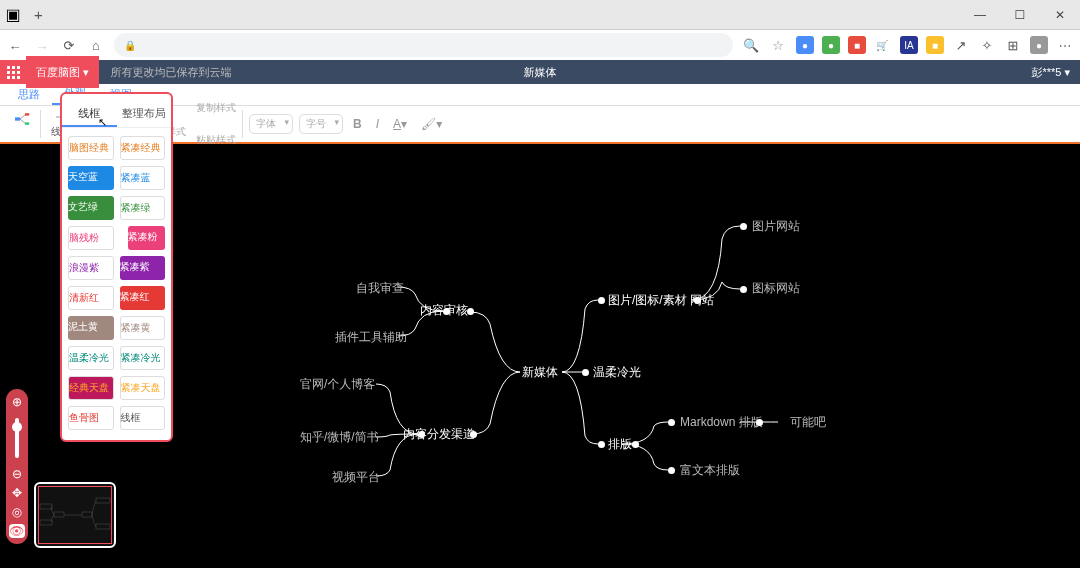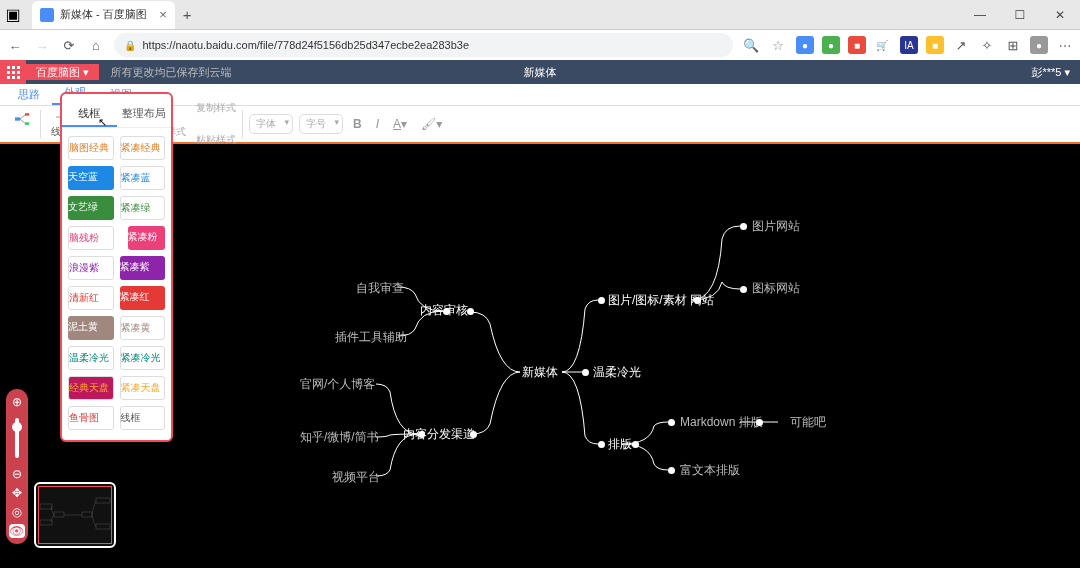--- a/index.html
+++ b/index.html
@@ -26,21 +26,21 @@
 .ext-ico.red { background: #e74c3c; }
 .ext-ico.dkblue { background: #283593; }
 .ext-ico.yellow { background: #fbc02d; }
 .ext-ico.gray { background: #999; }
 
 
 .app-header { height: 24px; background: #3b4a63; color: #fff; display: flex; align-items: center; font-size: 11px; }
 .app-menu-ico { width: 26px; height: 24px; background: #ef4c5c; display: inline-flex; align-items: center; justify-content: center; }
 .app-menu-ico .dots { display: grid; grid-template-columns: repeat(3,3px); grid-template-rows: repeat(3,3px); gap: 2px; }
 .app-menu-ico .dots span { background: #fff; }
-.app-brand { background: #ef4c5c; padding: 0 10px; height: 16px; display: inline-flex; align-items: center; }
+.app-brand { background: #ef4c5c; padding: 0 10px; height: 32px; display: inline-flex; align-items: center; }
 .save-status { padding: 0 12px; color: #bbb; }
 .app-title { position: absolute; left: 50%; transform: translateX(-50%); }
 .app-user { margin-left: auto; padding-right: 10px; }
 
 
 .tabs-row { height: 22px; display: flex; align-items: flex-end; font-size: 11px; padding-left: 6px; border-bottom: 1px solid #ddd; }
 .tabs-row .tab { padding: 3px 12px; color: #4b8df8; cursor: pointer; }
 .tabs-row .tab.active { border-bottom: 2px solid #4b8df8; }
 
 
@@ -74,41 +74,35 @@
 .zoom-track { width: 4px; height: 40px; background: #fff; border-radius: 2px; position: relative; margin: 4px 0; }
 .zoom-knob { width: 10px; height: 10px; background: #fff; border-radius: 50%; position: absolute; left: -3px; top: 4px; }
 .minimap { position: absolute; left: 34px; bottom: 20px; width: 82px; height: 66px; background: #111; border: 2px solid #fff; border-radius: 6px; }
 .minimap-view { position: absolute; border: 1px solid #ef4c5c; left: 2px; top: 2px; right: 2px; bottom: 2px; }
 </style>
 </head>
 <body>
 
 <div class="titlebar">
   <span style="width:26px;text-align:center">▣</span>
-  <div class="tab">
-    <span class="favicon"></span>
-    <span>新媒体 - 百度脑图</span>
-    <span class="close-x">×</span>
-  </div>
   <span class="new-tab-plus">+</span>
   <div class="win-ctrls">
     <span>—</span>
     <span>☐</span>
     <span>✕</span>
   </div>
 </div>
 
 <div class="addrbar">
   <span class="nav-ico">←</span>
   <span class="nav-ico" style="color:#ccc">→</span>
   <span class="nav-ico">⟳</span>
   <span class="nav-ico">⌂</span>
   <div class="addr-input">
     <span class="lock-ico">🔒</span>
-    <span>https://naotu.baidu.com/file/778d24f5156db25d347ecbe2ea283b3e</span>
   </div>
   <span class="nav-ico" style="color:#888">🔍</span>
   <span class="nav-ico" style="color:#888">☆</span>
   <div class="ext-icons">
     <span class="ext-ico blue">●</span>
     <span class="ext-ico green">●</span>
     <span class="ext-ico red">■</span>
     <span class="ext-ico" style="color:#333">🛒</span>
     <span class="ext-ico dkblue">IA</span>
     <span class="ext-ico yellow">■</span>

